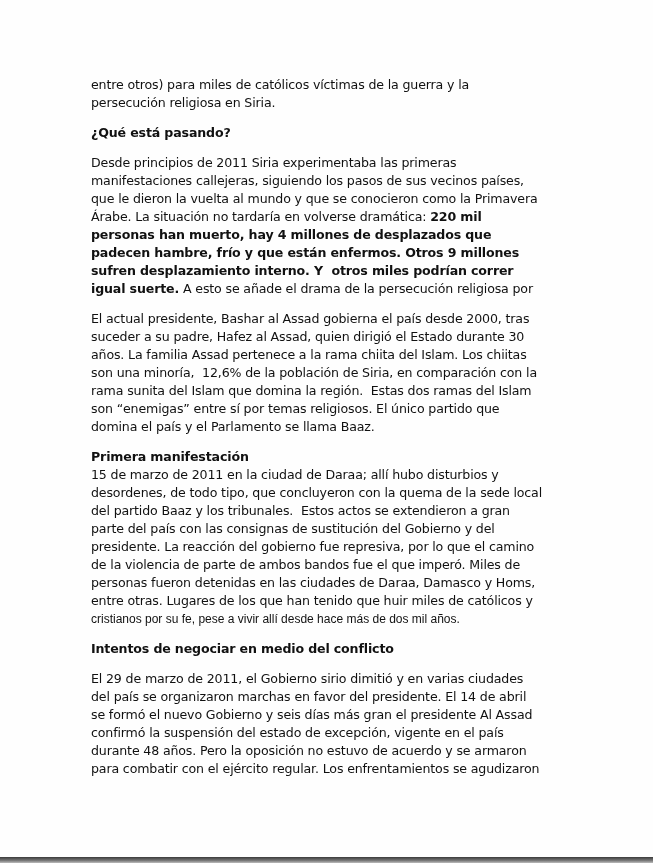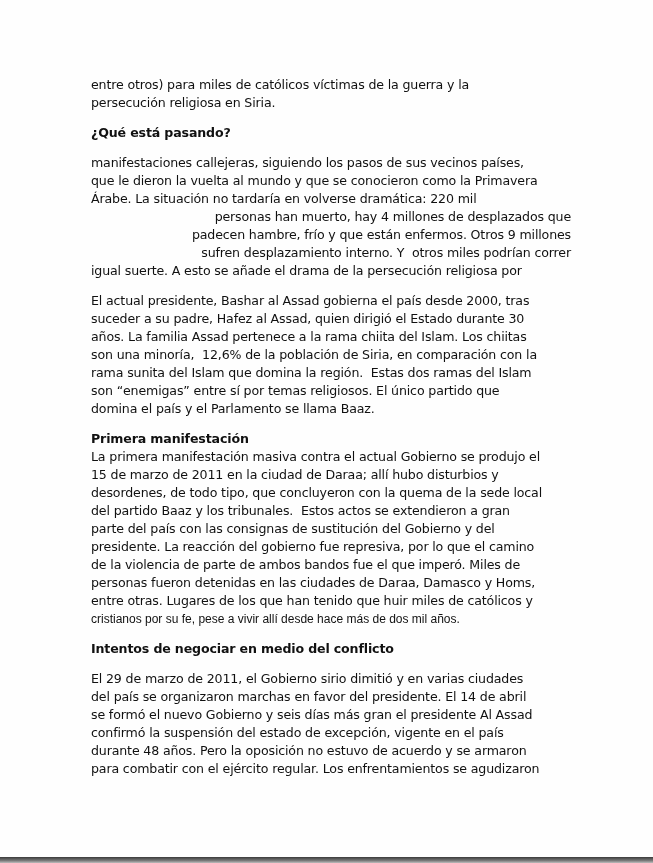--- a/index.html
+++ b/index.html
@@ -14,39 +14,40 @@
     background: linear-gradient(#3a3a3a, #7a7a7a 60%, #bdbdbd);
   }
   .content {
     position: absolute; left: 91px; top: 76px; width: 480px;
     font-family: "DejaVu Sans", sans-serif; font-size: 12.6px; color: #111;
     letter-spacing: -0.15px;
   }
   .line { display: block; height: 18px; line-height: 18px; white-space: pre; }
   .heading { font-weight: bold; }
   .spacer { display: block; height: 12px; }
-  .b { font-weight: normal; text-align: right; }
+  .b { font-weight: bold; }
   .alt { font-family: "Liberation Sans", sans-serif; font-size: 12px; letter-spacing: 0; }
 </style>
 </head>
 <body>
 
 <div class="page">
   <div class="content">
 
     <div>
       <span class="line">entre otros) para miles de católicos víctimas de la guerra y la</span>
       <span class="line">persecución religiosa en Siria.</span>
     </div>
     <span class="spacer"></span>
 
     <span class="line heading">¿Qué está pasando?</span>
     <span class="spacer"></span>
 
     <div>
+      <span class="line">Desde principios de 2011 Siria experimentaba las primeras</span>
       <span class="line">manifestaciones callejeras, siguiendo los pasos de sus vecinos países,</span>
       <span class="line">que le dieron la vuelta al mundo y que se conocieron como la Primavera</span>
       <span class="line"><span>Árabe. La situación no tardaría en volverse dramática: </span><span class="b">220 mil</span></span>
       <span class="line b">personas han muerto, hay 4 millones de desplazados que</span>
       <span class="line b">padecen hambre, frío y que están enfermos. Otros 9 millones</span>
       <span class="line b">sufren desplazamiento interno. Y  otros miles podrían correr</span>
       <span class="line"><span class="b">igual suerte.</span><span> A esto se añade el drama de la persecución religiosa por</span></span>
     </div>
     <span class="spacer"></span>
 
@@ -56,21 +57,20 @@
       <span class="line">años. La familia Assad pertenece a la rama chiita del Islam. Los chiitas</span>
       <span class="line">son una minoría,  12,6% de la población de Siria, en comparación con la</span>
       <span class="line">rama sunita del Islam que domina la región.  Estas dos ramas del Islam</span>
       <span class="line">son “enemigas” entre sí por temas religiosos. El único partido que</span>
       <span class="line">domina el país y el Parlamento se llama Baaz.</span>
     </div>
     <span class="spacer"></span>
 
     <span class="line heading">Primera manifestación</span>
     <div>
-      <span class="line">La primera manifestación masiva contra el actual Gobierno se produjo el</span>
       <span class="line">15 de marzo de 2011 en la ciudad de Daraa; allí hubo disturbios y</span>
       <span class="line">desordenes, de todo tipo, que concluyeron con la quema de la sede local</span>
       <span class="line">del partido Baaz y los tribunales.  Estos actos se extendieron a gran</span>
       <span class="line">parte del país con las consignas de sustitución del Gobierno y del</span>
       <span class="line">presidente. La reacción del gobierno fue represiva, por lo que el camino</span>
       <span class="line">de la violencia de parte de ambos bandos fue el que imperó. Miles de</span>
       <span class="line">personas fueron detenidas en las ciudades de Daraa, Damasco y Homs,</span>
       <span class="line">entre otras. Lugares de los que han tenido que huir miles de católicos y</span>
       <span class="line alt">cristianos por su fe, pese a vivir allí desde hace más de dos mil años.</span>
     </div>

